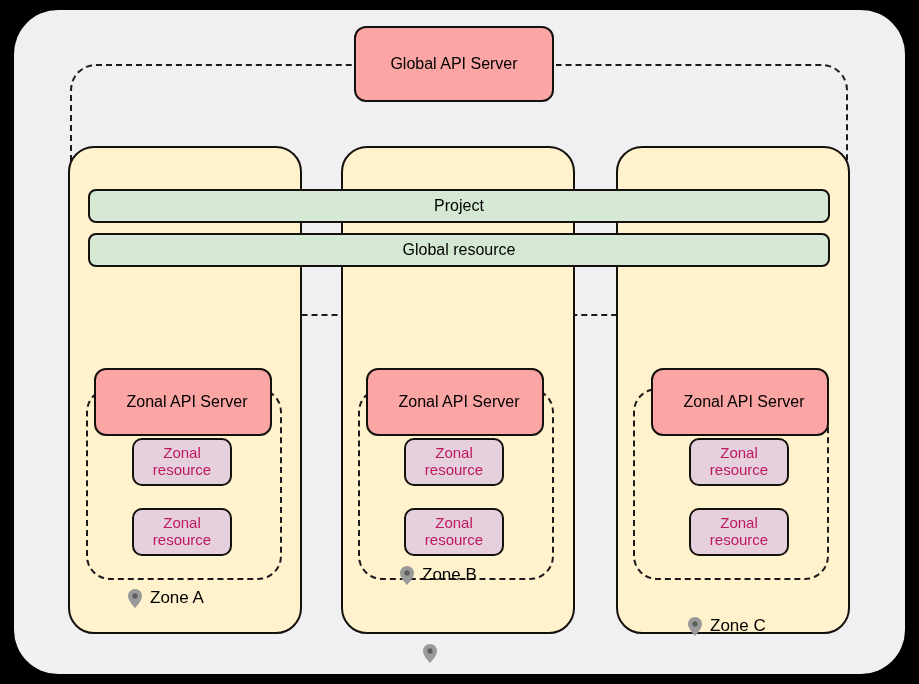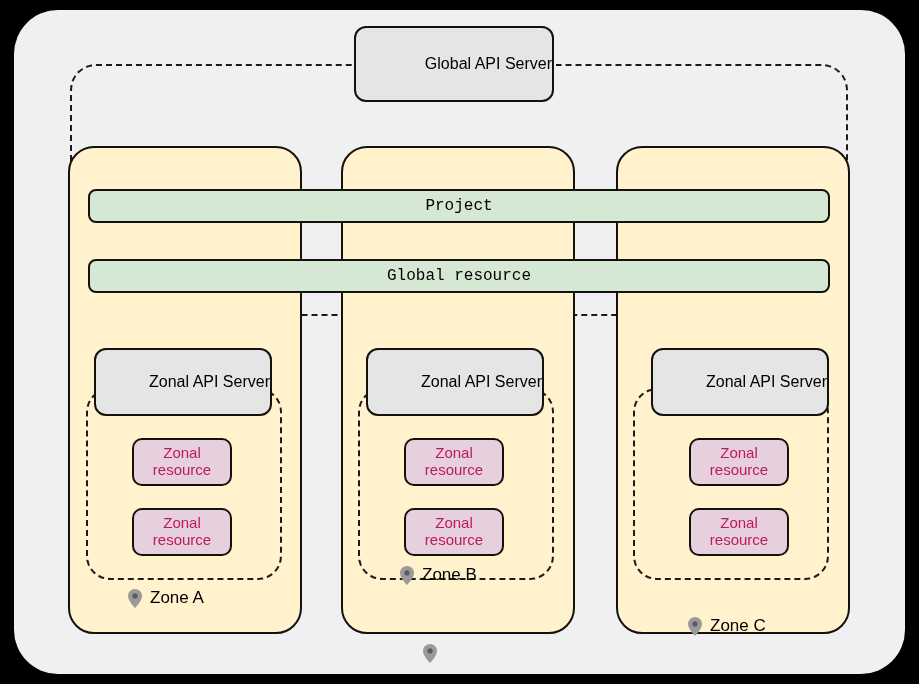--- a/index.html
+++ b/index.html
@@ -82,62 +82,61 @@
     background: #d5e8d4;
     border: 2px solid #14110c;
     border-radius: 8px;
     box-sizing: border-box;
     display: flex;
     align-items: center;
     justify-content: center;
     font-size: 16px;
     color: #000000;
     z-index: 8;
-    font-family: Liberation Mono, monospace;
   }
   .bar-project  { top: 189px; }
-  .bar-resource { top: 259px; }
+  .bar-resource { top: 233px; }
 
   
   .zone-inner-dashed {
     position: absolute;
     top: 388px;
     width: 196px;
     height: 192px;
     border: 2px dashed #1b1b1b;
     border-radius: 24px;
     box-sizing: border-box;
     z-index: 7;
   }
   .zid-a { left: 86px; }
   .zid-b { left: 358px; }
   .zid-c { left: 633px; }
 
   
   .api-box {
     position: absolute;
-    background: #e5e5e5;
+    background: #fca5a5;
     border: 2px solid #14110c;
     border-radius: 12px;
     box-sizing: border-box;
     display: flex;
     align-items: center;
-    justify-content: flex-end;
+    justify-content: center;
     font-size: 16px;
     color: #000000;
     z-index: 9;
   }
   .global-api {
     left: 354px;
     top: 26px;
     width: 200px;
     height: 76px;
   }
   .zonal-api {
-    top: 348px;
+    top: 368px;
     width: 178px;
     height: 68px;
     padding-left: 8px;
   }
   .za-a { left: 94px; }
   .za-b { left: 366px; }
   .za-c { left: 651px; }
 
   .res-box {
     position: absolute;

